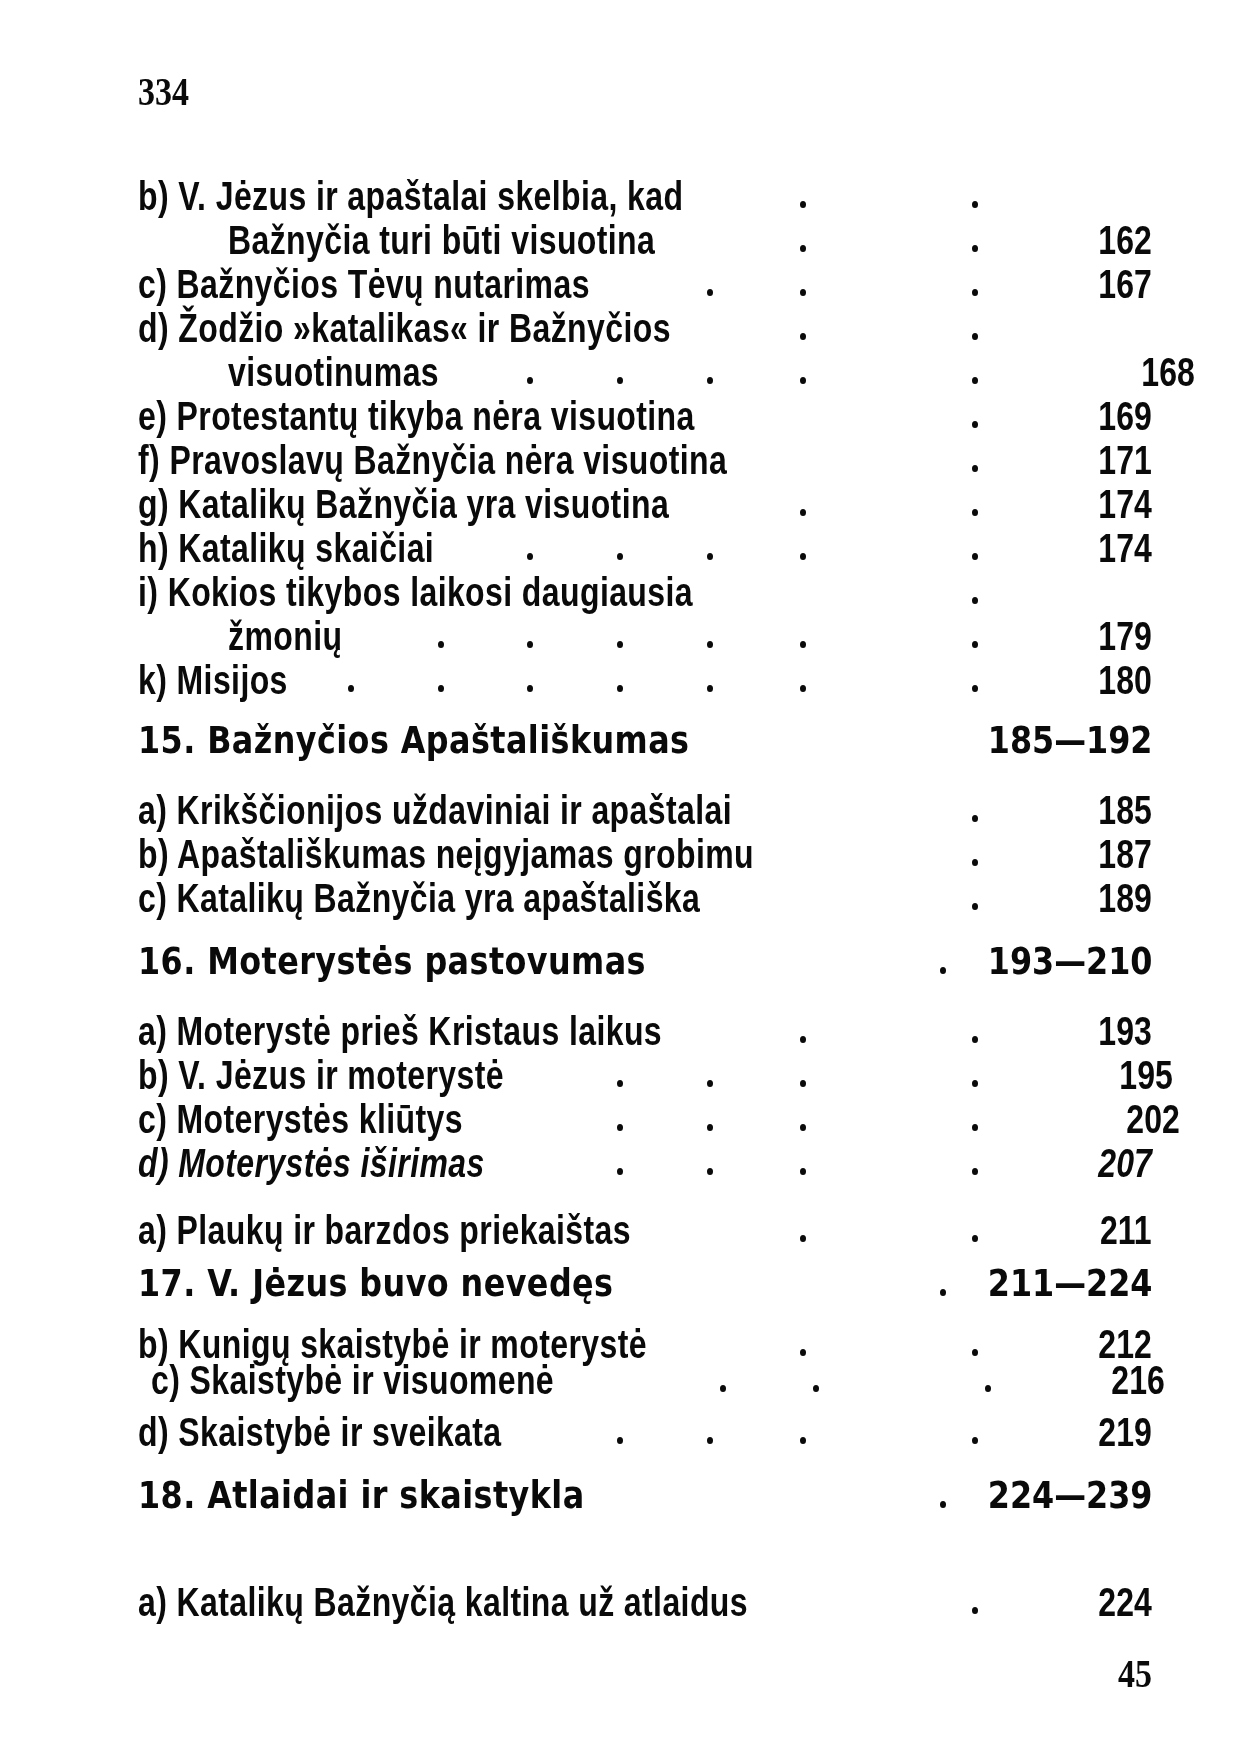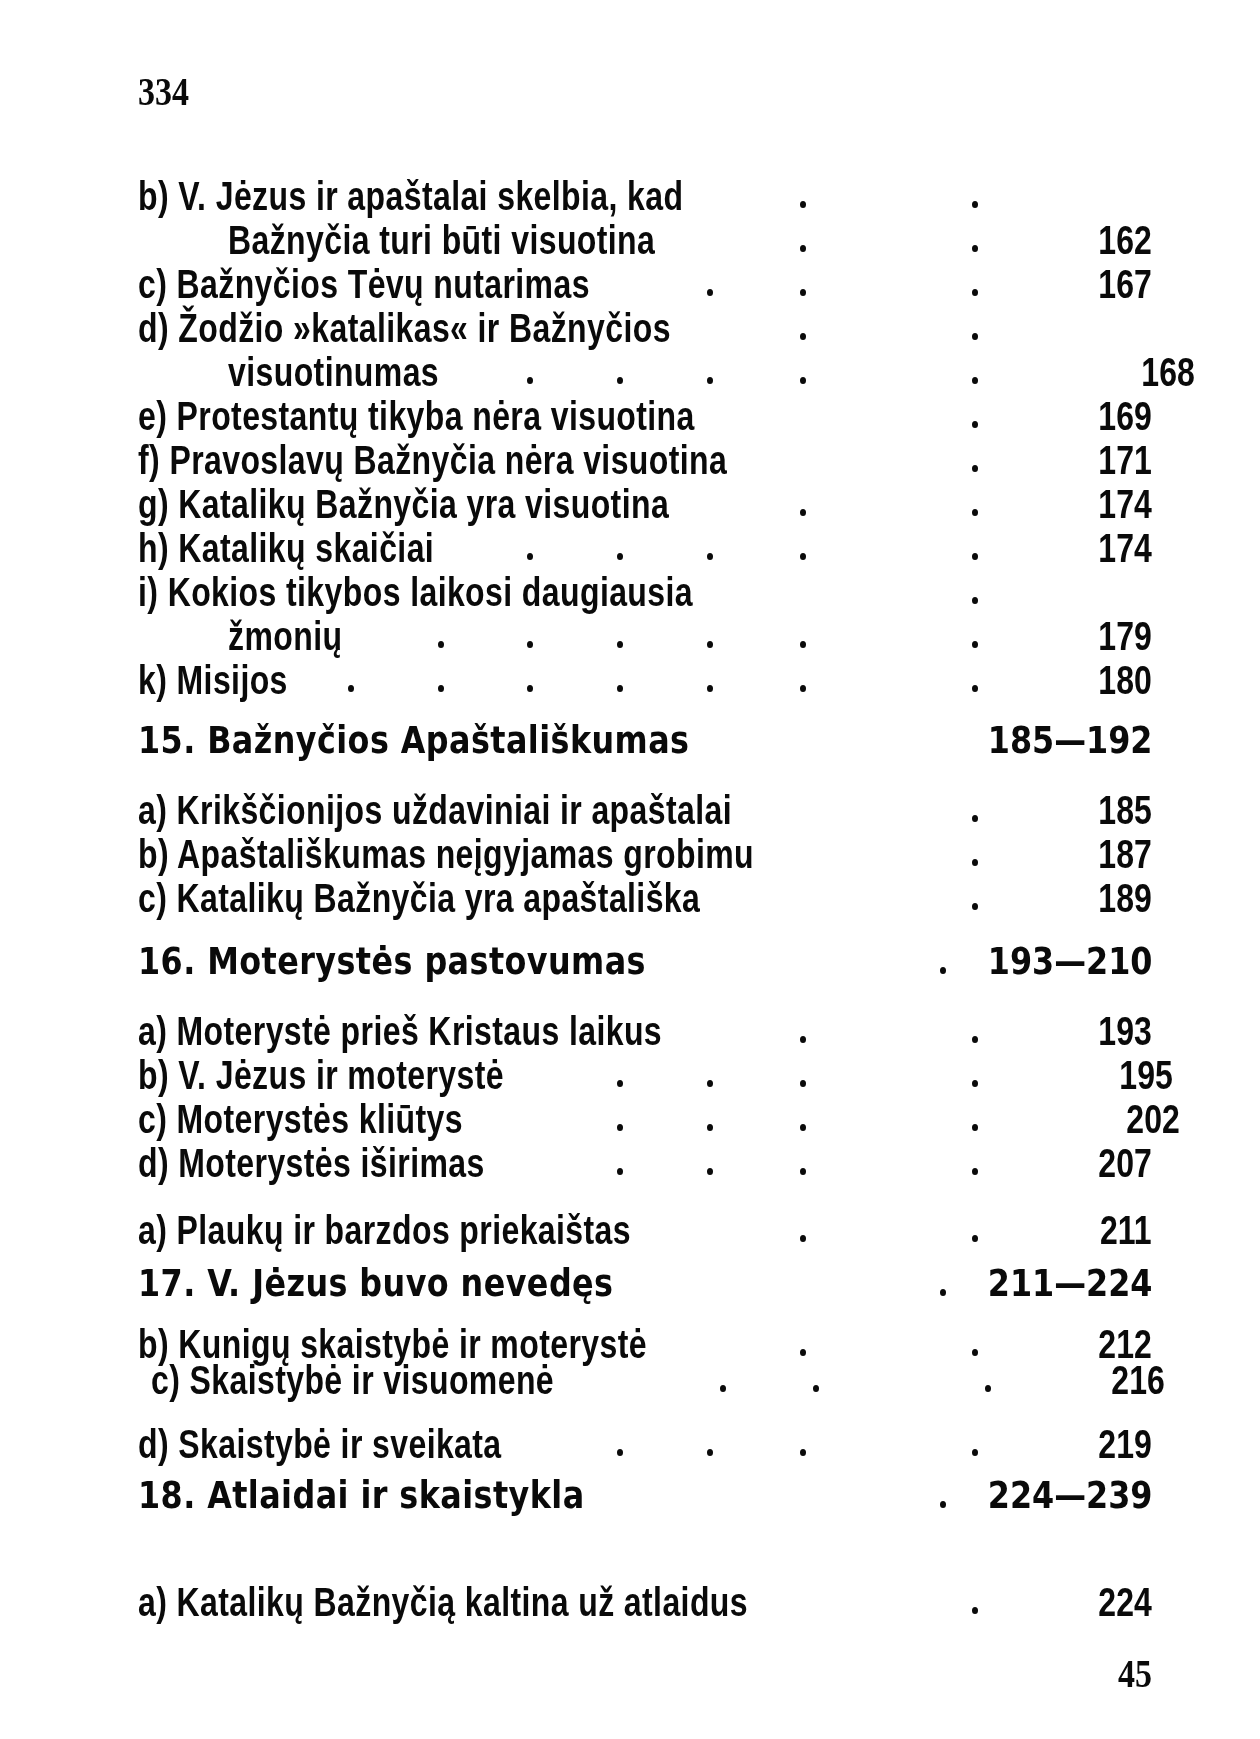--- a/index.html
+++ b/index.html
@@ -148,21 +148,21 @@
       <span class="num">195</span>
     </div>
     <div class="line" style="top: 1097px; padding-left: 28px;">
       <span class="txt" style="left: 138px;">c) Moterystės kliūtys</span>
       <span class="dot" style="left: 972px;"></span>
       <span class="dot" style="left: 800px;"></span>
       <span class="dot" style="left: 707px;"></span>
       <span class="dot" style="left: 617px;"></span>
       <span class="num">202</span>
     </div>
-    <div class="line" style="top: 1141px;">
+    <div class="line" style="top: 1141px; font-style: italic;">
       <span class="txt" style="left: 138px;">d) Moterystės iširimas</span>
       <span class="dot" style="left: 972px;"></span>
       <span class="dot" style="left: 800px;"></span>
       <span class="dot" style="left: 707px;"></span>
       <span class="dot" style="left: 617px;"></span>
       <span class="num">207</span>
     </div>
     <div class="line head" style="top: 1262px;">
       <span class="txt" style="left: 138px;">17. V. Jėzus buvo nevedęs</span>
       <span class="dot" style="left: 940px;"></span>
@@ -180,21 +180,21 @@
       <span class="dot" style="left: 800px;"></span>
       <span class="num">212</span>
     </div>
     <div class="line" style="top: 1358px; margin-left: 13px;">
       <span class="txt" style="left: 138px;">c) Skaistybė ir visuomenė</span>
       <span class="dot" style="left: 972px;"></span>
       <span class="dot" style="left: 800px;"></span>
       <span class="dot" style="left: 707px;"></span>
       <span class="num">216</span>
     </div>
-    <div class="line" style="top: 1410px; margin-top: 12px;">
+    <div class="line" style="top: 1410px;">
       <span class="txt" style="left: 138px;">d) Skaistybė ir sveikata</span>
       <span class="dot" style="left: 972px;"></span>
       <span class="dot" style="left: 800px;"></span>
       <span class="dot" style="left: 707px;"></span>
       <span class="dot" style="left: 617px;"></span>
       <span class="num">219</span>
     </div>
     <div class="line head" style="top: 1474px;">
       <span class="txt" style="left: 138px;">18. Atlaidai ir skaistykla</span>
       <span class="dot" style="left: 940px;"></span>

